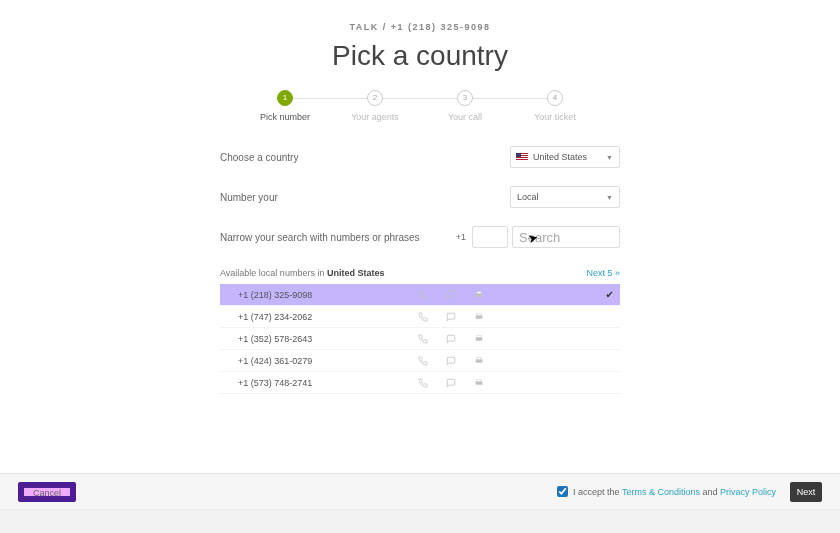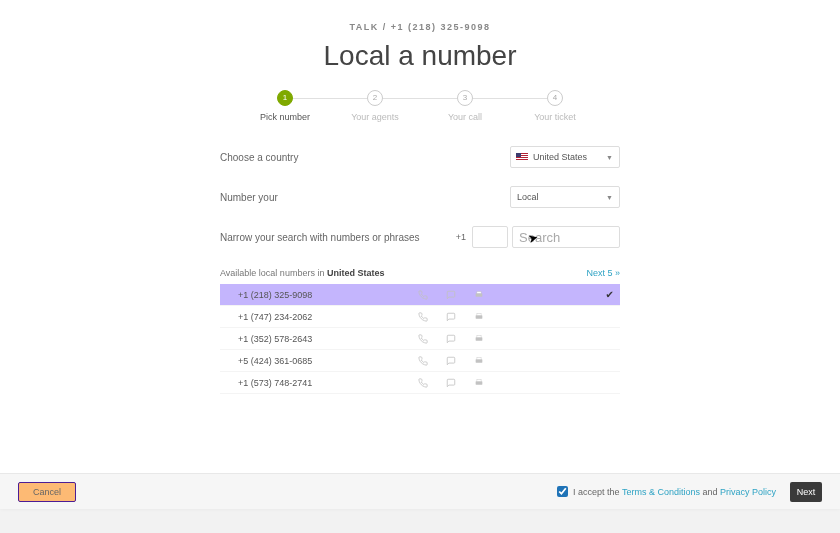--- a/index.html
+++ b/index.html
@@ -226,22 +226,22 @@
     height: 36px;
     background: #f6f6f6;
     border-top: 1px solid #e8e8e8;
     display: flex;
     align-items: center;
     padding: 0 18px;
   }
   .cancel-btn {
     width: 58px;
     height: 20px;
-    background: #fdba74;
-    border: 1px solid #4c1d95;
+    background: #f0abfc;
+    border: 6px solid #4c1d95;
     border-radius: 2px;
     font-size: 9px;
     color: #666;
     cursor: pointer;
   }
   .footer-spacer { flex: 1; }
   .terms {
     display: flex;
     align-items: center;
     font-size: 9px;
@@ -276,21 +276,21 @@
   }
   svg { display: block; }
 </style>
 </head>
 <body>
 
 <div class="page">
   <div class="content">
 
     <div class="breadcrumb">TALK / +1 (218) 325-9098</div>
-    <div class="title">Local a number</div>
+    <div class="title">Pick a country</div>
 
     <div class="stepper" id="stepper">
         <div class="step active">
           <div class="step-circle">1</div>
           <div class="step-label">Pick number</div>
           <div class="step-line"></div>
         </div>
         <div class="step">
           <div class="step-circle">2</div>
           <div class="step-label">Your agents</div>
@@ -401,21 +401,21 @@
               </span>
               <span class="ico">
                 <svg viewBox="0 0 24 24" width="10" height="10" fill="currentColor">
                   <rect x="4" y="8" width="16" height="8" rx="1"></rect>
                   <rect x="7" y="4" width="10" height="4" fill="#fff" stroke="currentColor"></rect>
                 </svg>
               </span>
             </div>
           </div>
           <div class="num-row">
-            <div class="num-cell-number">+5 (424) 361-0685</div>
+            <div class="num-cell-number">+1 (424) 361-0279</div>
             <div class="num-icons">
               <span class="ico">
                 <svg viewBox="0 0 24 24" width="10" height="10" fill="none" stroke="currentColor" stroke-width="2">
                   <path d="M22 16.9v3a2 2 0 0 1-2.2 2 19.8 19.8 0 0 1-8.6-3.1 19.5 19.5 0 0 1-6-6A19.8 19.8 0 0 1 2.1 4.2 2 2 0 0 1 4.1 2h3a2 2 0 0 1 2 1.7c.1.9.3 1.8.6 2.6a2 2 0 0 1-.4 2.1L8 9.7a16 16 0 0 0 6 6l1.3-1.3a2 2 0 0 1 2.1-.4c.8.3 1.7.5 2.6.6A2 2 0 0 1 22 16.9z"></path>
                 </svg>
               </span>
               <span class="ico">
                 <svg viewBox="0 0 24 24" width="10" height="10" fill="none" stroke="currentColor" stroke-width="2">
                   <path d="M21 15a2 2 0 0 1-2 2H7l-4 4V5a2 2 0 0 1 2-2h14a2 2 0 0 1 2 2z"></path>
                 </svg>

